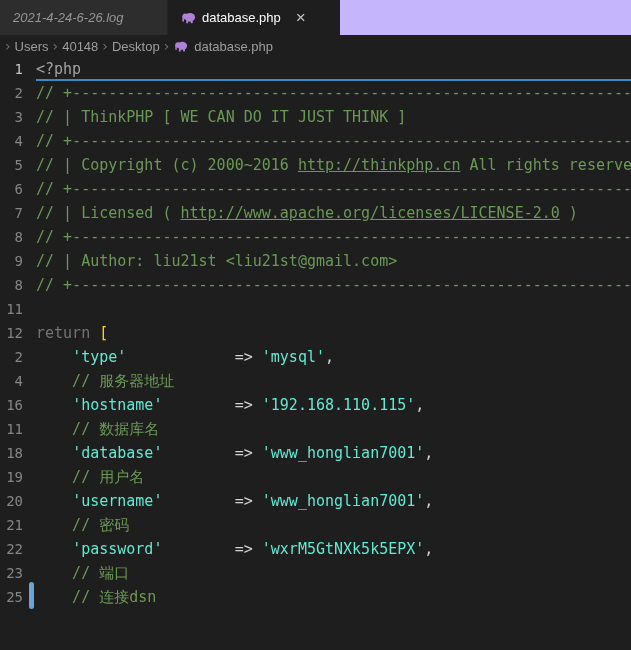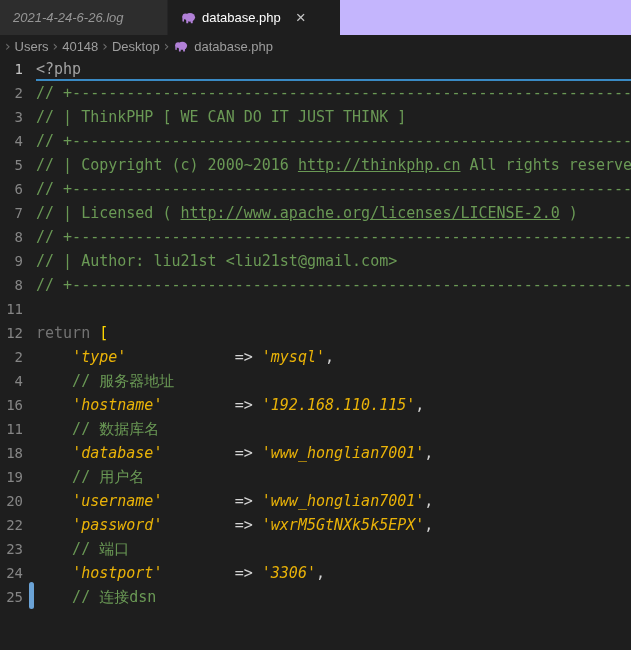--- a/index.html
+++ b/index.html
@@ -27,21 +27,21 @@
   
   .editor { position:relative; }
   .code-line { display:flex; height:24px; line-height:24px; font-family:"DejaVu Sans Mono", monospace; font-size:15px; }
   .line-num { width:36px; text-align:right; padding-right:13px; color:#858585; flex:none; font-size:14px; }
   .active-line .line-num { color:#c6c6c6; }
   .line-content { white-space:pre; flex:1; overflow:hidden; color:#d4d4d4; }
   .active-line .line-content { box-shadow: inset 0 -2px 0 #3a8ac4; }
 
   .tok.comment { color:#6a9955; }
   .tok.comment-link { color:#6a9955; text-decoration:underline; cursor:pointer; }
-  .tok.string { color:#eab308;font-style:italic; }
+  .tok.string { color:#5eead4; }
   .tok.keyword { color:#737373; }
   .tok.phptag { color:#a3a3a3; }
   .tok.bracket { color:#ffd700; }
   .tok.plain { color:#d4d4d4; }
 
   .gutter-deco { position:absolute; left:29px; bottom:0; width:5px; height:27px; background:#6ba3d6; border-radius:3px; }
 </style>
 </head>
 <body>
 
@@ -160,30 +160,30 @@
       </div>
       <div class="code-line">
         <span class="line-num">19</span>
         <span class="line-content"><span class="tok comment">    // 用户名</span></span>
       </div>
       <div class="code-line">
         <span class="line-num">20</span>
         <span class="line-content"><span class="tok plain">    </span><span class="tok string">'username'</span><span class="tok plain">        =&gt; </span><span class="tok string">'www_honglian7001'</span><span class="tok plain">,</span></span>
       </div>
       <div class="code-line">
+        <span class="line-num">21</span>
+        <span class="line-content"><span class="tok comment">    // 密码</span></span>
+      </div>
+      <div class="code-line">
         <span class="line-num">22</span>
         <span class="line-content"><span class="tok plain">    </span><span class="tok string">'password'</span><span class="tok plain">        =&gt; </span><span class="tok string">'wxrM5GtNXk5k5EPX'</span><span class="tok plain">,</span></span>
       </div>
       <div class="code-line">
         <span class="line-num">23</span>
         <span class="line-content"><span class="tok comment">    // 端口</span></span>
-      </div>
-      <div class="code-line">
-        <span class="line-num">24</span>
-        <span class="line-content"><span class="tok plain">    </span><span class="tok string">'hostport'</span><span class="tok plain">        =&gt; </span><span class="tok string">'3306'</span><span class="tok plain">,</span></span>
       </div>
       <div class="code-line">
         <span class="line-num">25</span>
         <span class="line-content"><span class="tok comment">    // 连接dsn</span></span>
       </div>
     </div>
   <div class="gutter-deco"></div>
 </div>
 
 </body></html>

